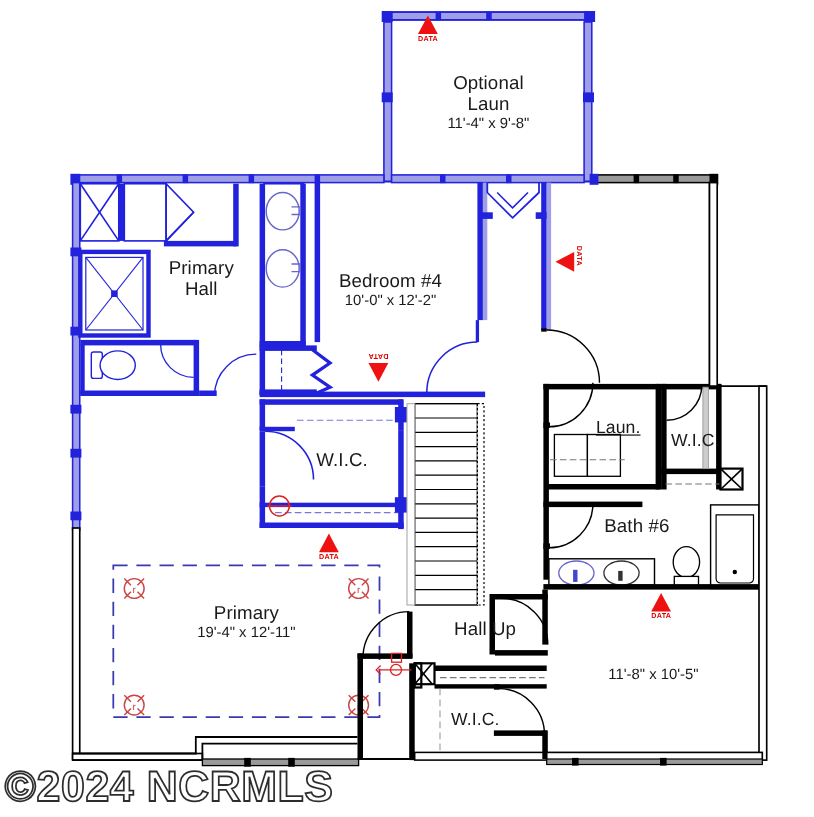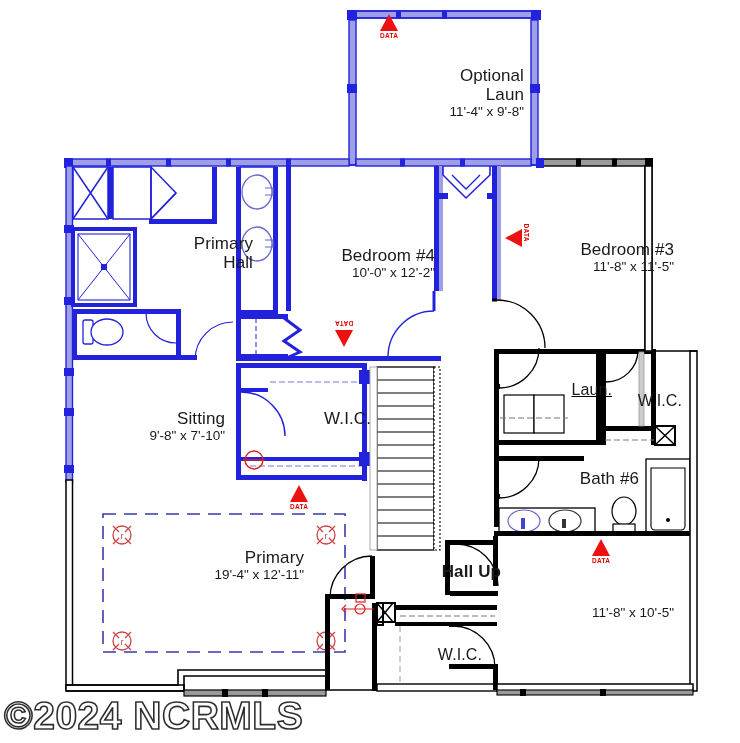--- a/index.html
+++ b/index.html
@@ -4,21 +4,21 @@
 <title>Floor Plan</title>
 <style>
   html,body{margin:0;padding:0;background:#ffffff;}
   body{
     width:740px;height:743px;overflow:hidden;
     font-family:"Liberation Sans", sans-serif;
     color:#000;
   }
   #plan{position:relative;width:740px;height:743px;background:#fff;}
   svg{position:absolute;left:0;top:0;}
-  .lbl{position:absolute;text-align:right;line-height:1.12;white-space:nowrap;}
+  .lbl{position:absolute;text-align:center;line-height:1.12;white-space:nowrap;}
   .lbl .name{font-size:17px;color:#1a1a1a;letter-spacing:.1px;}
   .lbl .dim{font-size:13.5px;color:#1a1a1a;}
   .lbl.small .name{font-size:16px;}
   .datatag{position:absolute;}
   .datatag .tri{width:0;height:0;}
   .datatag .txt{font-size:6.5px;color:#e00000;font-weight:bold;letter-spacing:.3px;text-align:center;}
   .wm{position:absolute;left:4px;top:694px;font-family:"Liberation Sans", sans-serif;
       font-size:39px;font-weight:bold;letter-spacing:.5px;
       color:transparent;-webkit-text-stroke:1.6px #1c1c1c;opacity:.92;}
 </style>
@@ -336,29 +336,21 @@
 <div class="lbl" style="left:113px;top:234px;width:140px;">
   <div class="name">Primary</div>
   <div class="name">Hall</div>
 </div>
 
 <div class="lbl" style="left:275px;top:246px;width:160px;">
   <div class="name">Bedroom #4</div>
   <div class="dim">10'-0" x 12'-2"</div>
 </div>
 
-<div class="lbl" style="left:514px;top:240px;width:160px;">
-  <div class="name">Bedroom #3</div>
-  <div class="dim">11'-8" x 11'-5"</div>
-</div>
-
-<div class="lbl" style="left:85px;top:409px;width:140px;">
-  <div class="name">Sitting</div>
-  <div class="dim">9'-8" x 7'-10"</div>
-</div>
+
 
 <div class="lbl" style="left:251px;top:409px;width:120px;">
   <div class="name">W.I.C.</div>
 </div>
 
 <div class="lbl small" style="left:512px;top:381px;width:100px;text-decoration:underline;">
   <div class="name">Laun.</div>
 </div>
 
 <div class="lbl small" style="left:582px;top:392px;width:100px;">
@@ -367,21 +359,21 @@
 
 <div class="lbl" style="left:519px;top:469px;width:120px;">
   <div class="name">Bath #6</div>
 </div>
 
 <div class="lbl" style="left:144px;top:548px;width:160px;">
   <div class="name">Primary</div>
   <div class="dim">19'-4" x 12'-11"</div>
 </div>
 
-<div class="lbl" style="left:381px;top:562px;width:120px;font-weight:bold;">
+<div class="lbl" style="left:381px;top:562px;width:120px;">
   <div class="name">Hall Up</div>
 </div>
 
 <div class="lbl" style="left:514px;top:605px;width:160px;">
   <div class="dim">11'-8" x 10'-5"</div>
 </div>
 
 <div class="lbl small" style="left:382px;top:646px;width:100px;">
   <div class="name">W.I.C.</div>
 </div>

